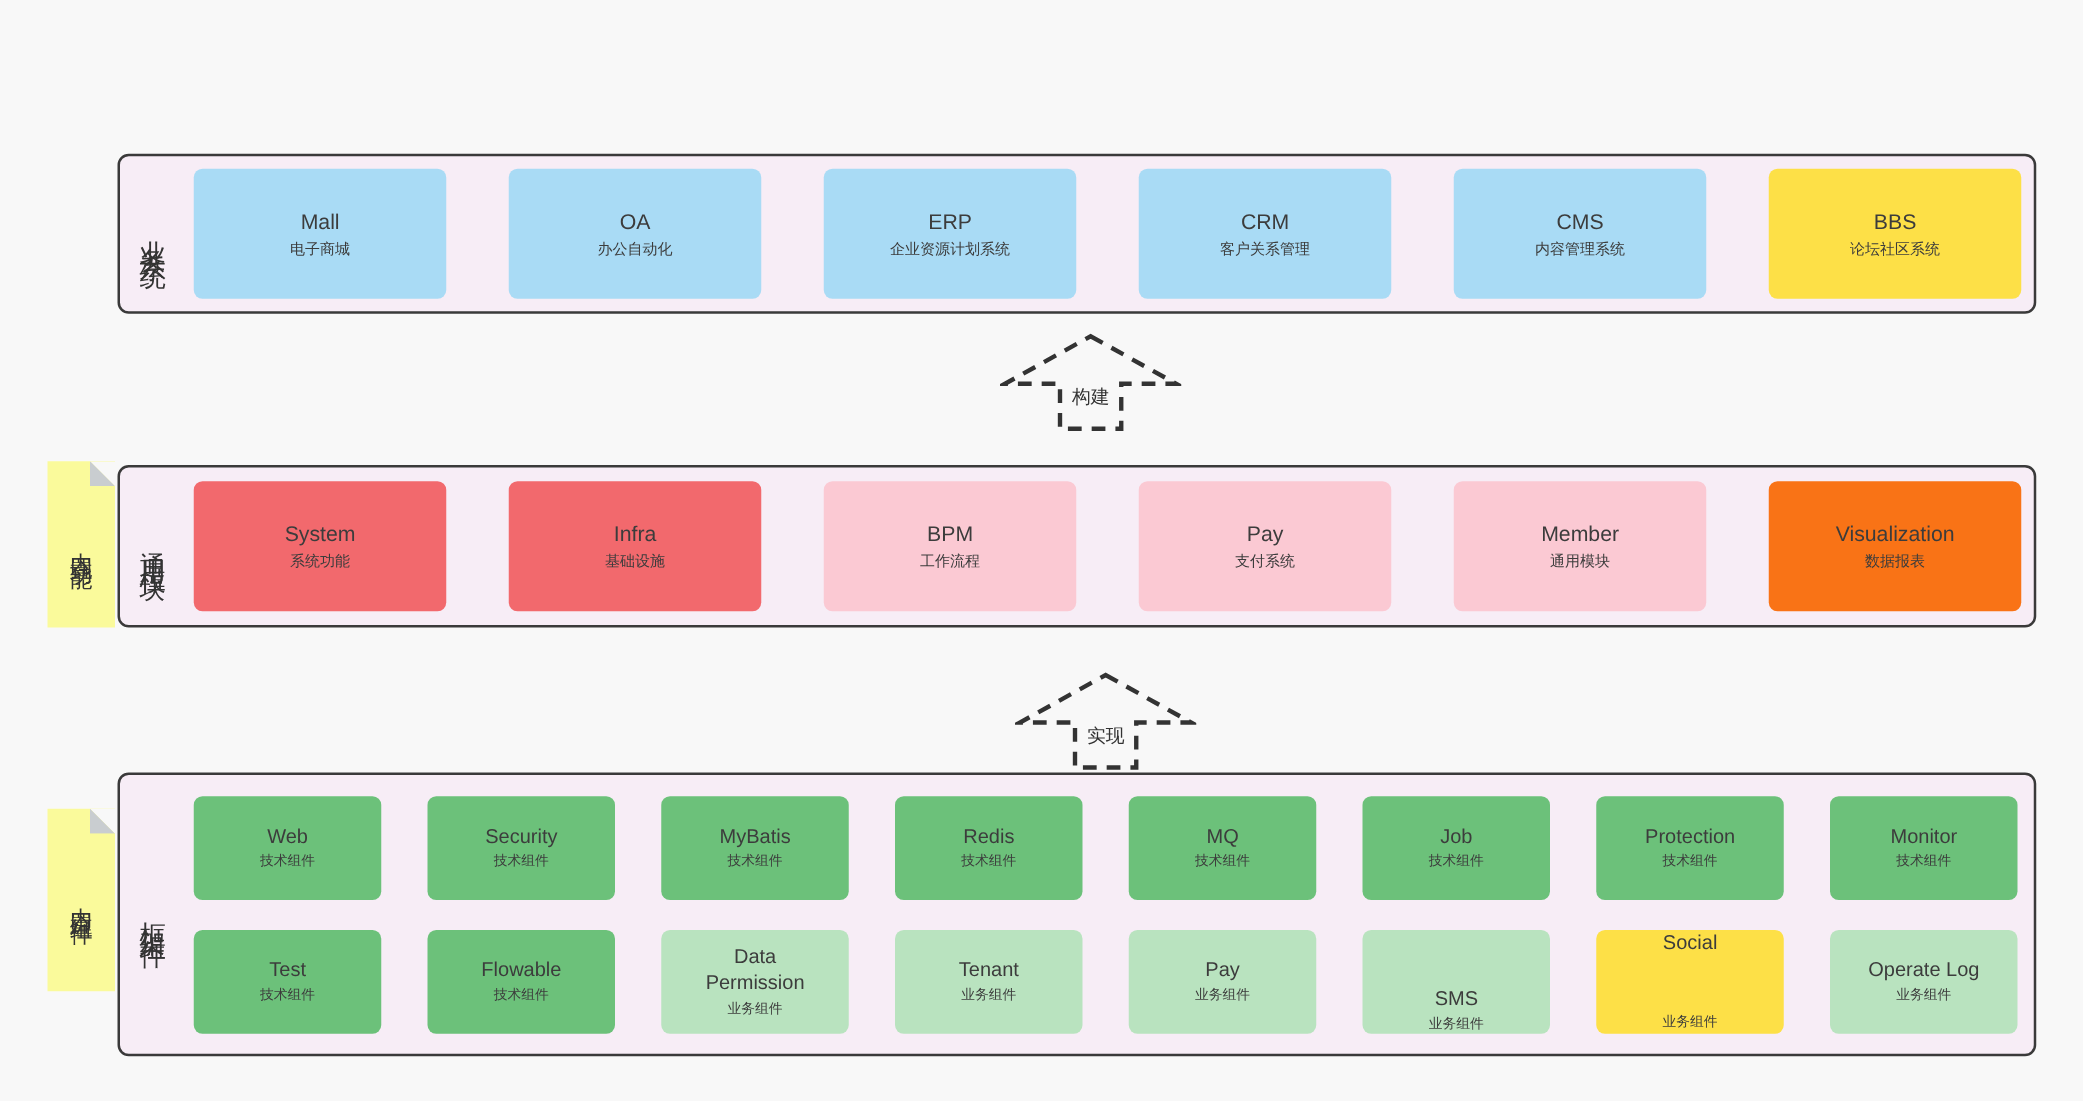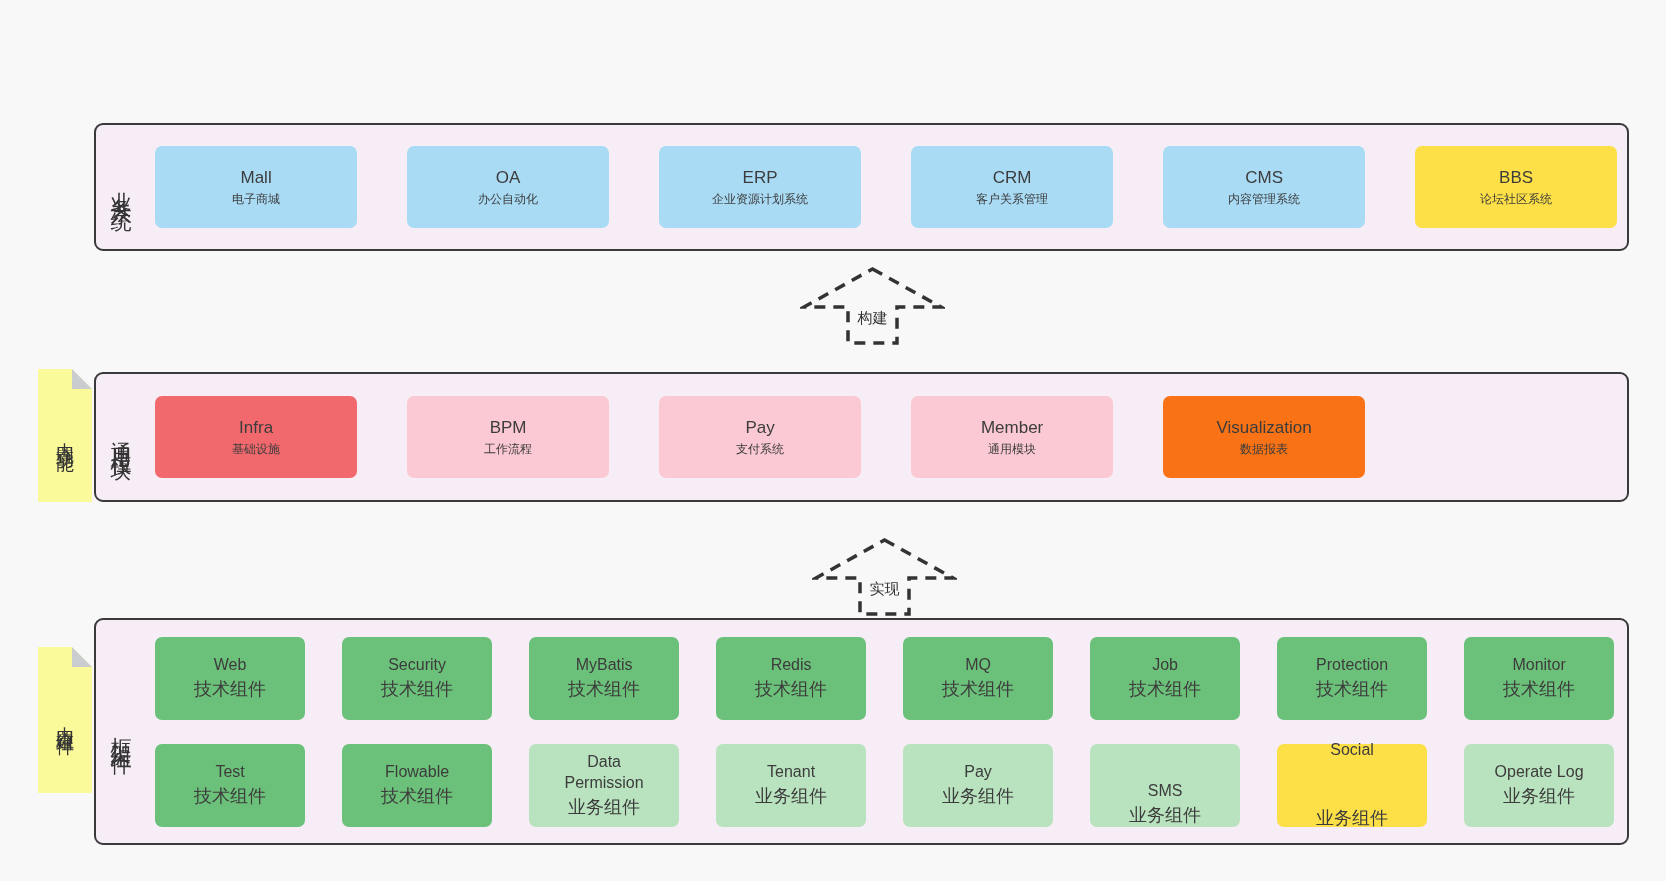--- a/index.html
+++ b/index.html
@@ -15,28 +15,28 @@
 
   .v-label { writing-mode:vertical-rl; text-orientation:upright;
              font-size:21px; color:#333; letter-spacing:6px;
              margin:auto 0 auto 14px; line-height:1.1; white-space:nowrap; }
 
   .boxes { flex:1; display:flex; flex-direction:column; justify-content:center;
            gap:24px; padding-left:22px; padding-right:10px; box-sizing:border-box; }
   .box-row { display:flex; gap:50px; }
   .layer-bottom .box-row { gap:37px; }
 
-  .box { width:202px; height:82px; border-radius:7px;
+  .box { width:202px; height:104px; border-radius:7px;
          display:flex; flex-direction:column; align-items:center; justify-content:center;
          text-align:center; }
   .layer-bottom .box { width:150px; height:83px; }
   .box-title { font-size:17px; color:#3c3c3c; line-height:1.3; }
   .layer-bottom .box-title { font-size:16px; max-width:112px; }
   .box-sub { font-size:12px; color:#3c3c3c; margin-top:3px; line-height:1.2; }
-  .layer-bottom .box-sub { font-size:18px; }
+  .layer-bottom .box-sub { font-size:11px; }
 
   
   .sticky { position:absolute; left:38px; width:54px; background:#fafa9b; z-index:0;
             display:flex; align-items:center; justify-content:center; }
   #sticky-0 { top:369px; height:133px; }
   #sticky-1 { top:647px; height:146px; }
   .sticky-text { writing-mode:vertical-rl; text-orientation:upright;
                  font-size:18px; color:#333; letter-spacing:4px; line-height:1; }
   .fold-cut { position:absolute; top:0; right:0; width:20px; height:20px;
               background:#f8f8f8; clip-path:polygon(0 0,100% 0,100% 100%); }
@@ -104,20 +104,24 @@
       <path d="M72.5 3 L141 41 L97 41 L97 77 L48 77 L48 41 L4 41 Z" fill="none" stroke="#333333" stroke-width="3.5" stroke-dasharray="11 8"></path>
     </svg>
     <span class="arrow-label">构建</span>
   </div>
 
   <section class="layer layer-middle">
     <div class="v-label">通用模块</div>
     <div class="boxes">
         <div class="box-row">
           <div class="box" style="background: rgb(242, 105, 109);">
+            <div class="box-title">System</div>
+            <div class="box-sub">系统功能</div>
+          </div>
+          <div class="box" style="background: rgb(242, 105, 109);">
             <div class="box-title">Infra</div>
             <div class="box-sub">基础设施</div>
           </div>
           <div class="box" style="background: rgb(251, 201, 211);">
             <div class="box-title">BPM</div>
             <div class="box-sub">工作流程</div>
           </div>
           <div class="box" style="background: rgb(251, 201, 211);">
             <div class="box-title">Pay</div>
             <div class="box-sub">支付系统</div>

